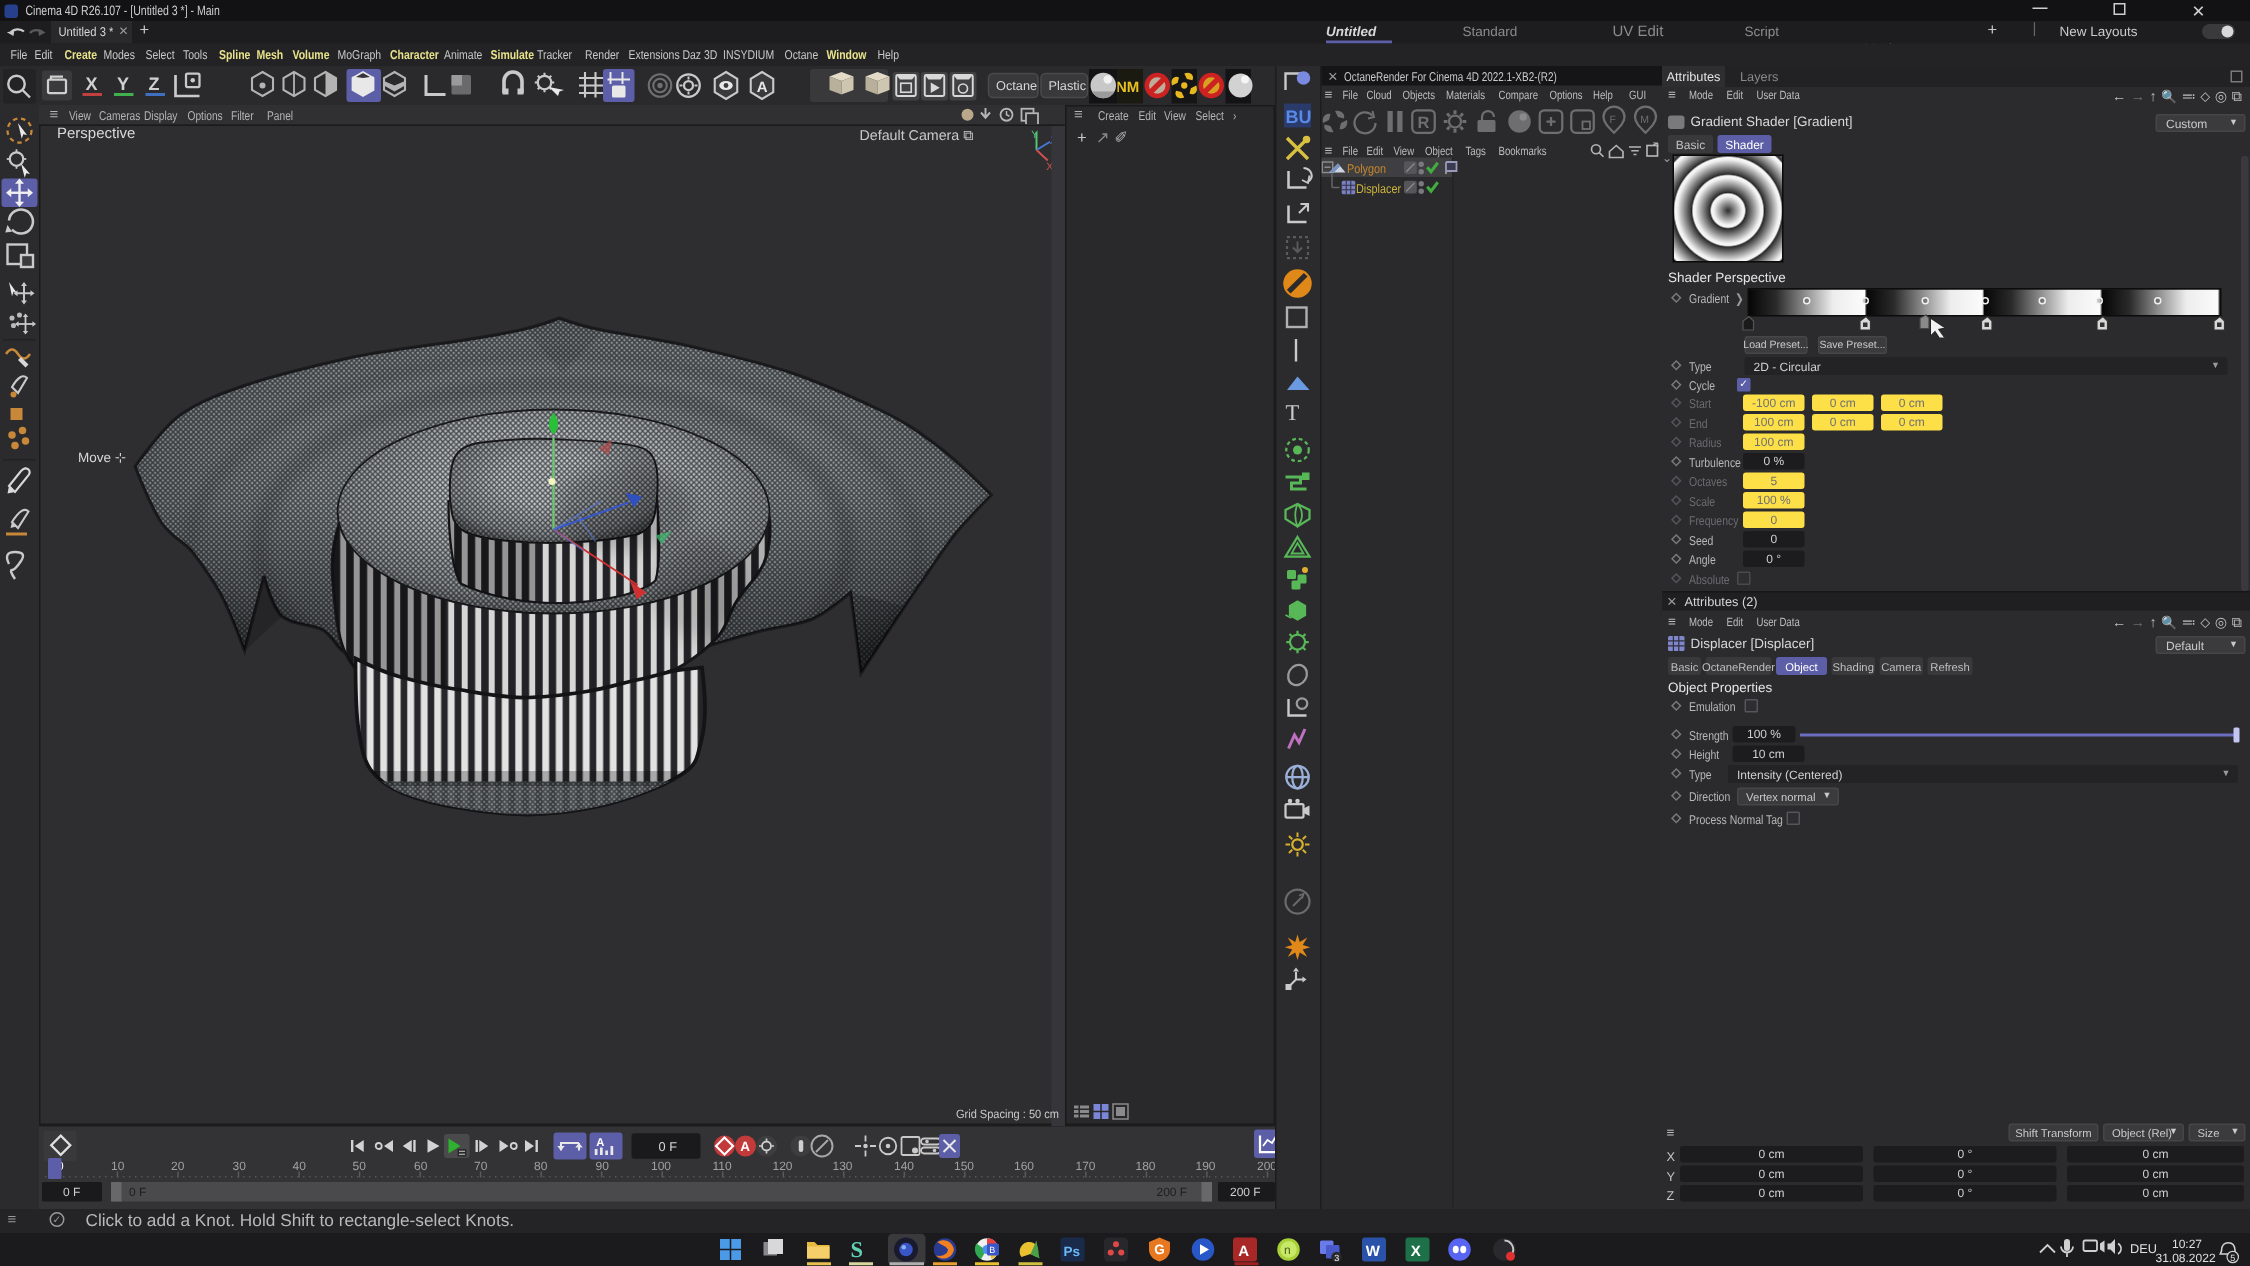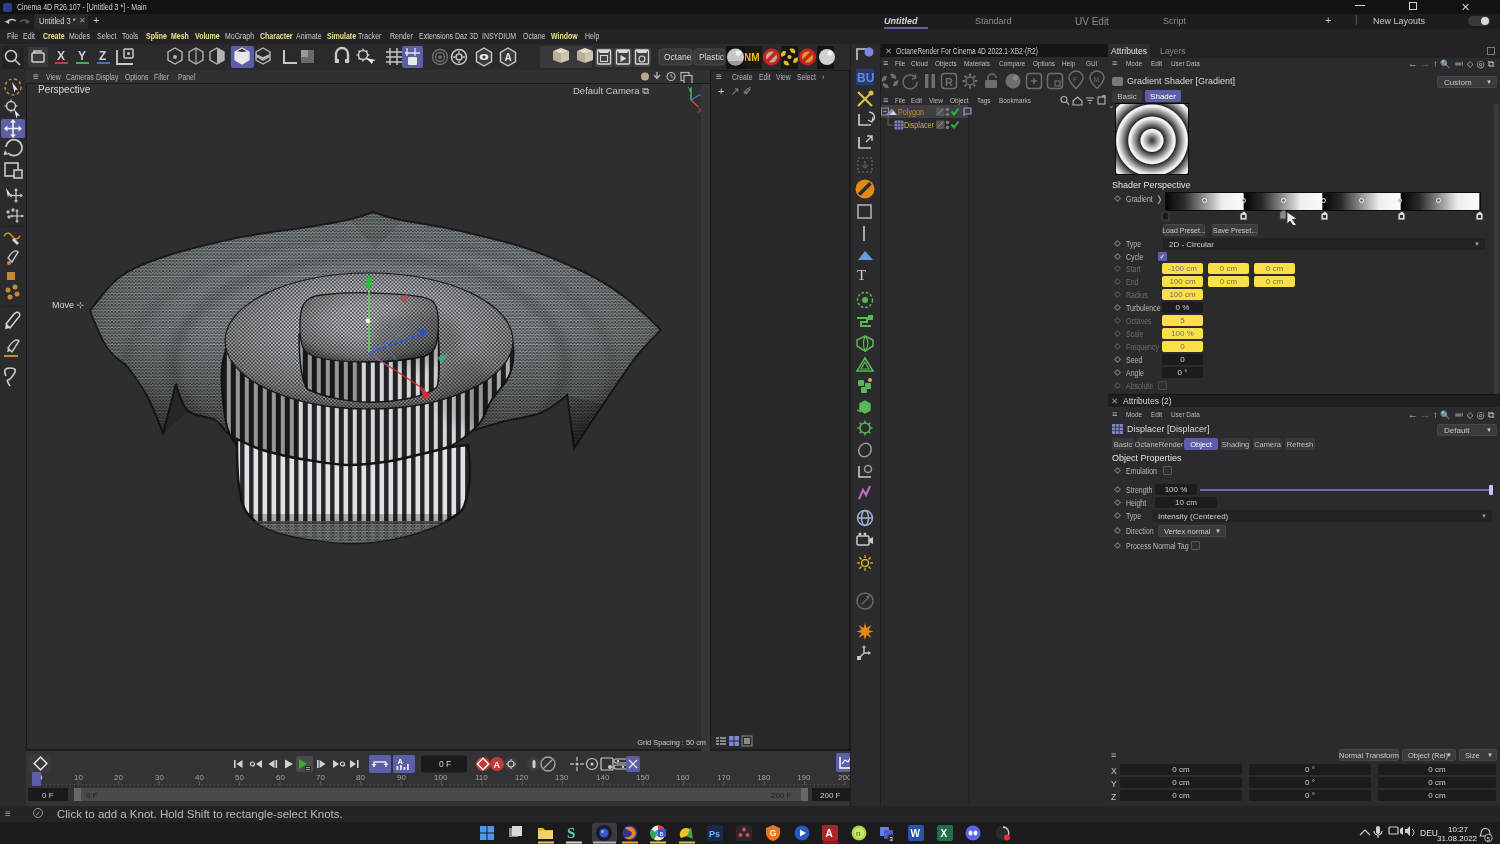--- a/index.html
+++ b/index.html
@@ -845,32 +845,32 @@
 <div class="dia" style="left:1115px;top:468px"></div>
 <div class="abs" style="left:1126px;top:466px;color:#b8b8b8;font-size:8.5px;transform:scaleX(0.82);transform-origin:0 50%;white-space:nowrap">Emulation</div>
 <div class="abs" style="left:1163px;top:466px;width:9px;height:9px;background:#2e2e31;border:1px solid #55555a;border-radius:1px"></div>
 <div class="dia" style="left:1115px;top:487px"></div>
 <div class="abs" style="left:1126px;top:485px;color:#b8b8b8;font-size:8.5px;transform:scaleX(0.82);transform-origin:0 50%;white-space:nowrap">Strength</div>
 <div class="abs fld" style="left:1155px;top:484px;width:42px;height:11px;font-size:8px">100 %</div>
 <div class="abs" style="left:1200px;top:489px;width:292px;height:2px;background:#6b6ebf"></div>
 <div class="abs" style="left:1489px;top:485px;width:4px;height:10px;background:#c3c6f2;border-radius:1px"></div>
 <div class="dia" style="left:1115px;top:500px"></div>
 <div class="abs" style="left:1126px;top:498px;color:#b8b8b8;font-size:8.5px;transform:scaleX(0.82);transform-origin:0 50%;white-space:nowrap">Height</div>
-<div class="abs fld" style="left:1155px;top:497px;width:62px;height:11px;font-size:8px">10 cm</div>
+<div class="abs fld" style="left:1155px;top:497px;width:48px;height:11px;font-size:8px">10 cm</div>
 <div class="dia" style="left:1115px;top:513px"></div>
 <div class="abs" style="left:1126px;top:511px;color:#b8b8b8;font-size:8.5px;transform:scaleX(0.82);transform-origin:0 50%;white-space:nowrap">Type</div>
 <div class="abs fld" style="left:1152px;top:510px;width:340px;height:12px;background:#232325;justify-content:flex-start;padding-left:6px;font-size:8px">Intensity (Centered)<span style="position:absolute;right:5px;font-size:6px;color:#9a9a9a">▼</span></div>
 <div class="dia" style="left:1115px;top:528px"></div>
 <div class="abs" style="left:1126px;top:526px;color:#b8b8b8;font-size:8.5px;transform:scaleX(0.82);transform-origin:0 50%;white-space:nowrap">Direction</div>
 <div class="abs btn" style="left:1158px;top:525px;width:68px;height:12px;font-size:7.5px;justify-content:flex-start;padding-left:5px">Vertex normal<span style="position:absolute;right:4px;font-size:6px">▼</span></div>
 <div class="dia" style="left:1115px;top:543px"></div>
 <div class="abs" style="left:1126px;top:541px;color:#b8b8b8;font-size:8.5px;transform:scaleX(0.82);transform-origin:0 50%;white-space:nowrap">Process Normal Tag</div>
 <div class="abs" style="left:1191px;top:541px;width:9px;height:9px;background:#2e2e31;border:1px solid #55555a;border-radius:1px"></div>
 <div class="abs" style="left:1111px;top:750px;color:#bdbdbd;font-size:9px">≡</div>
-<div class="abs btn" style="left:1339px;top:749px;width:60px;height:12px;font-size:7.5px">Normal Transform</div>
+<div class="abs btn" style="left:1339px;top:749px;width:60px;height:12px;font-size:7.5px">Shift Transform</div>
 <div class="abs btn" style="left:1402px;top:749px;width:54px;height:12px;font-size:7.5px;justify-content:flex-start;padding-left:5px">Object (Rel)<span style="position:absolute;right:3px;font-size:6px">▼</span></div>
 <div class="abs btn" style="left:1459px;top:749px;width:38px;height:12px;font-size:7.5px;justify-content:flex-start;padding-left:5px">Size<span style="position:absolute;right:3px;font-size:6px">▼</span></div>
 <div class="abs" style="left:1111px;top:766px;color:#c5c5c5;font-size:8.5px">X</div>
 <div class="abs fld" style="left:1120px;top:764px;width:122px;height:11px;font-size:8px">0 cm</div>
 <div class="abs fld" style="left:1249px;top:764px;width:122px;height:11px;font-size:8px">0 °</div>
 <div class="abs fld" style="left:1378px;top:764px;width:118px;height:11px;font-size:8px">0 cm</div>
 <div class="abs" style="left:1111px;top:779px;color:#c5c5c5;font-size:8.5px">Y</div>
 <div class="abs fld" style="left:1120px;top:777px;width:122px;height:11px;font-size:8px">0 cm</div>
 <div class="abs fld" style="left:1249px;top:777px;width:122px;height:11px;font-size:8px">0 °</div>
 <div class="abs fld" style="left:1378px;top:777px;width:118px;height:11px;font-size:8px">0 cm</div>

